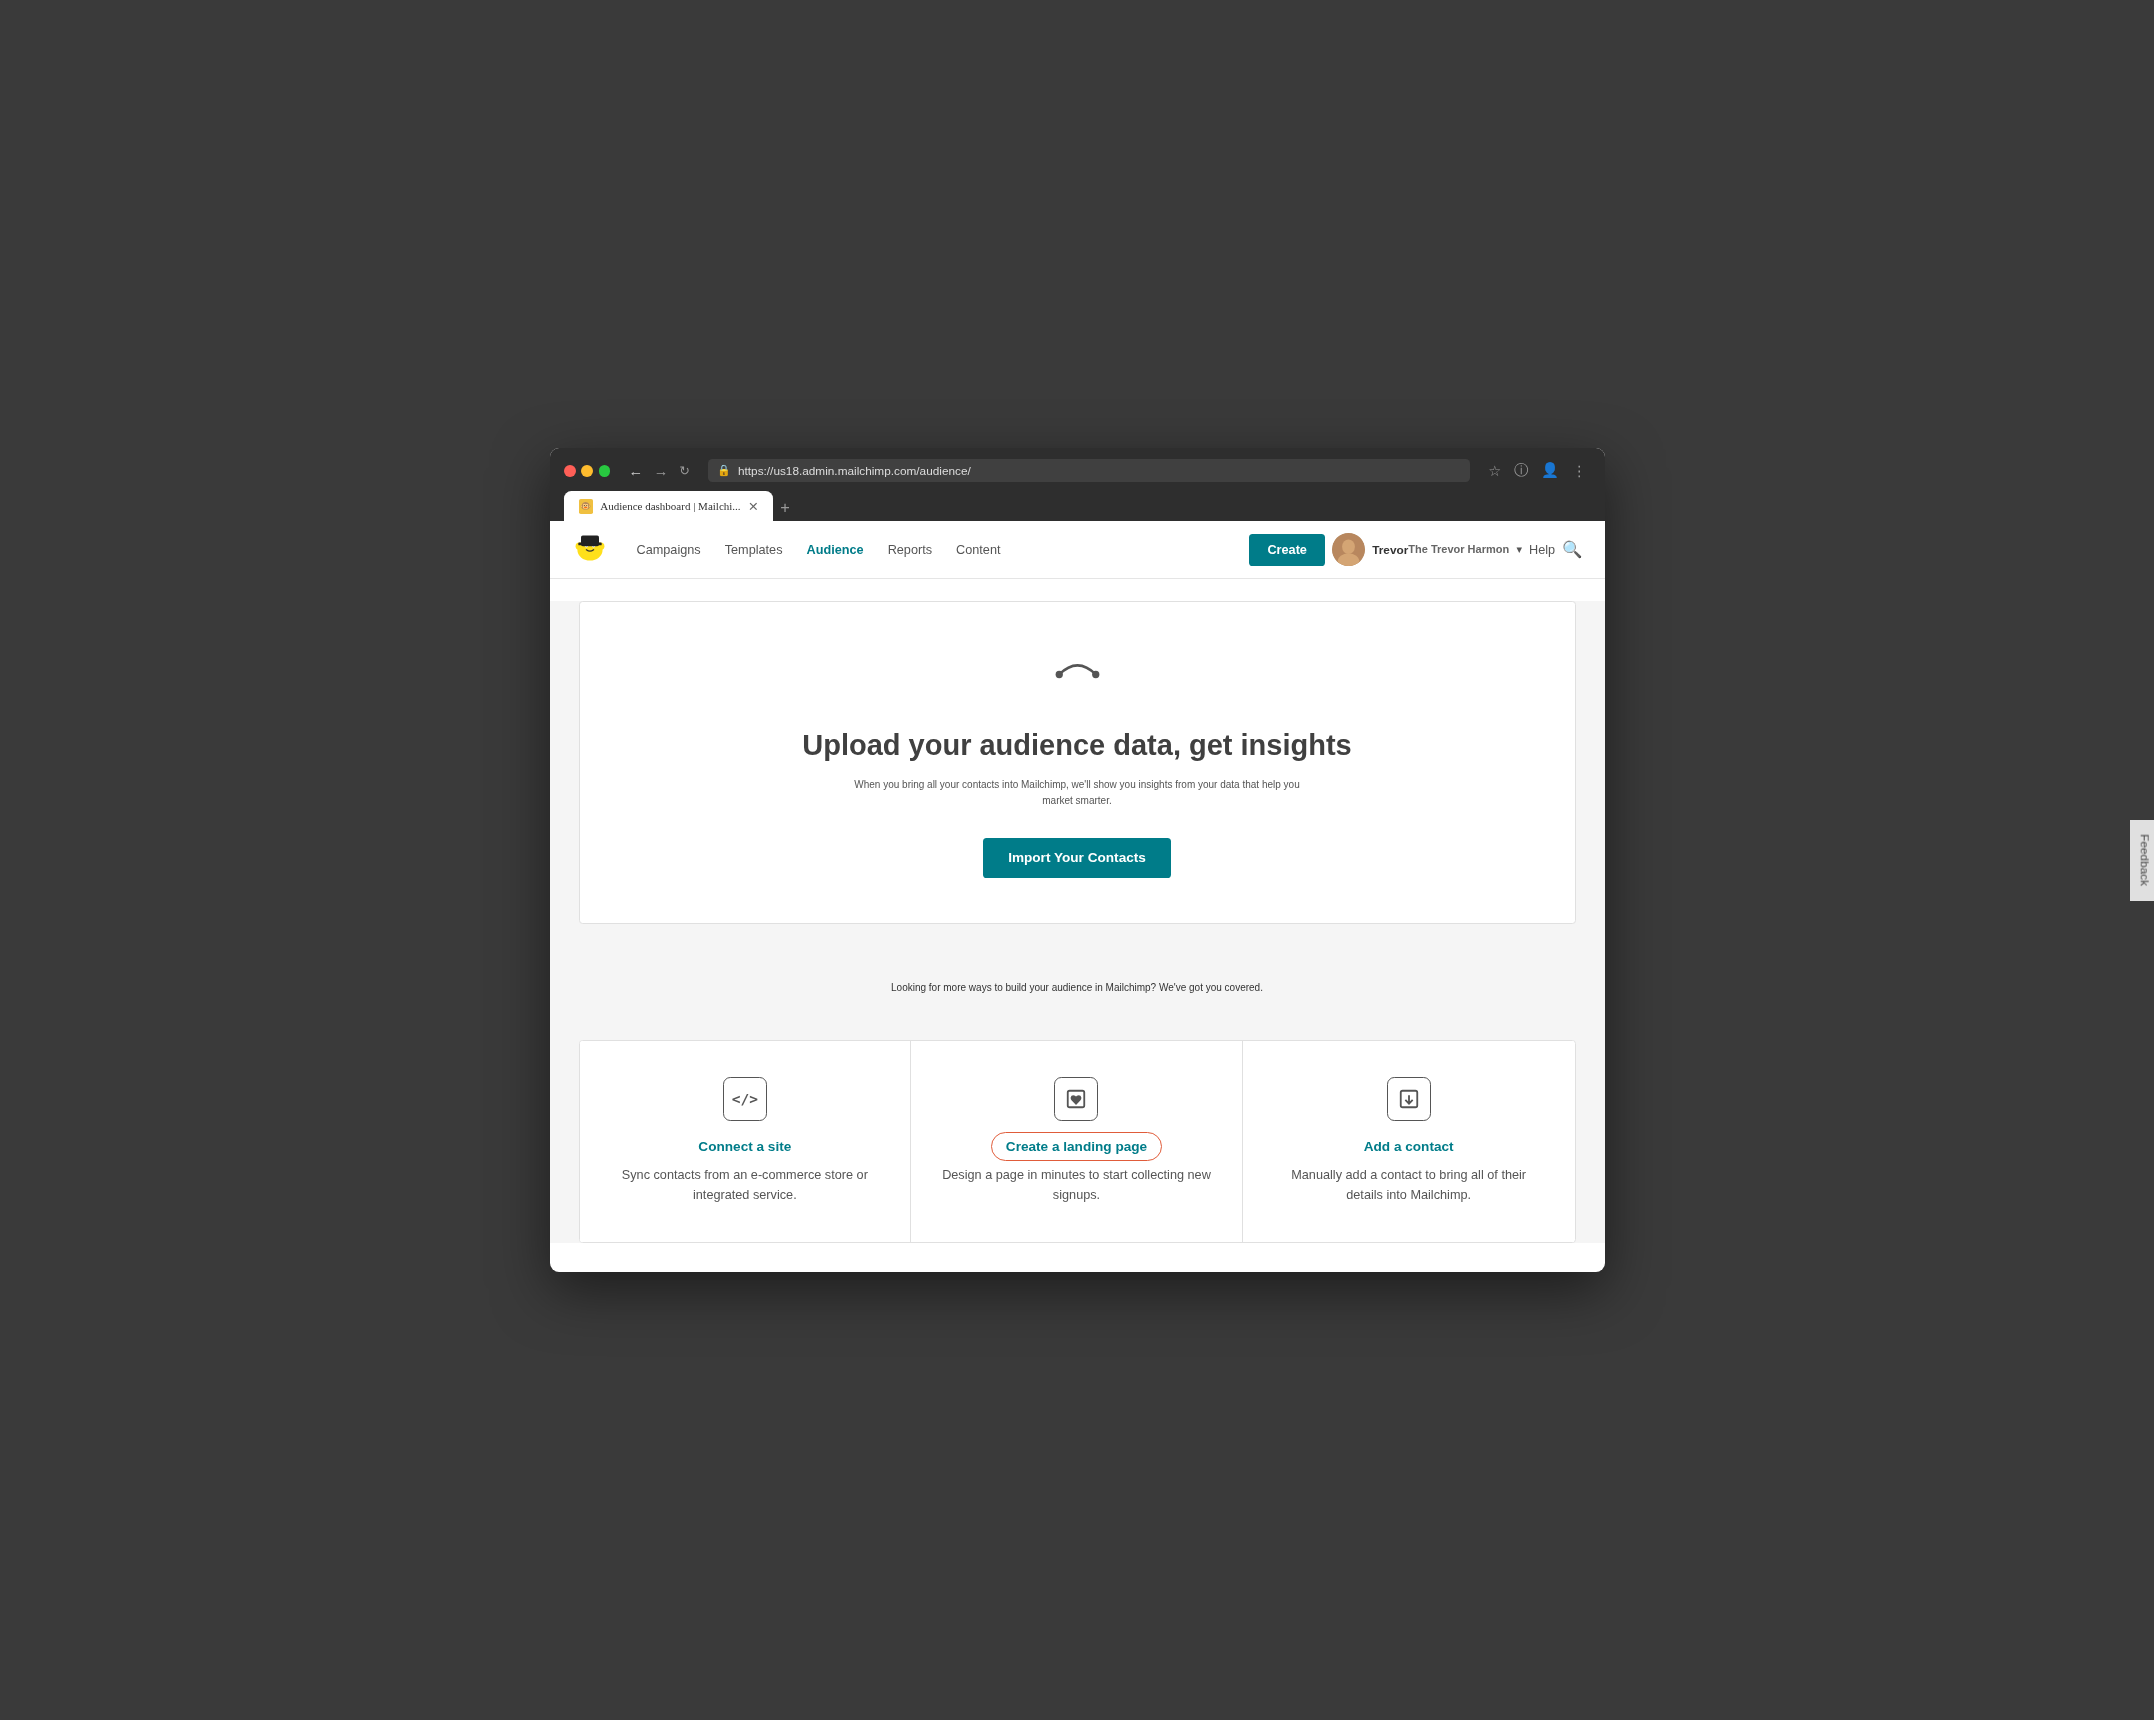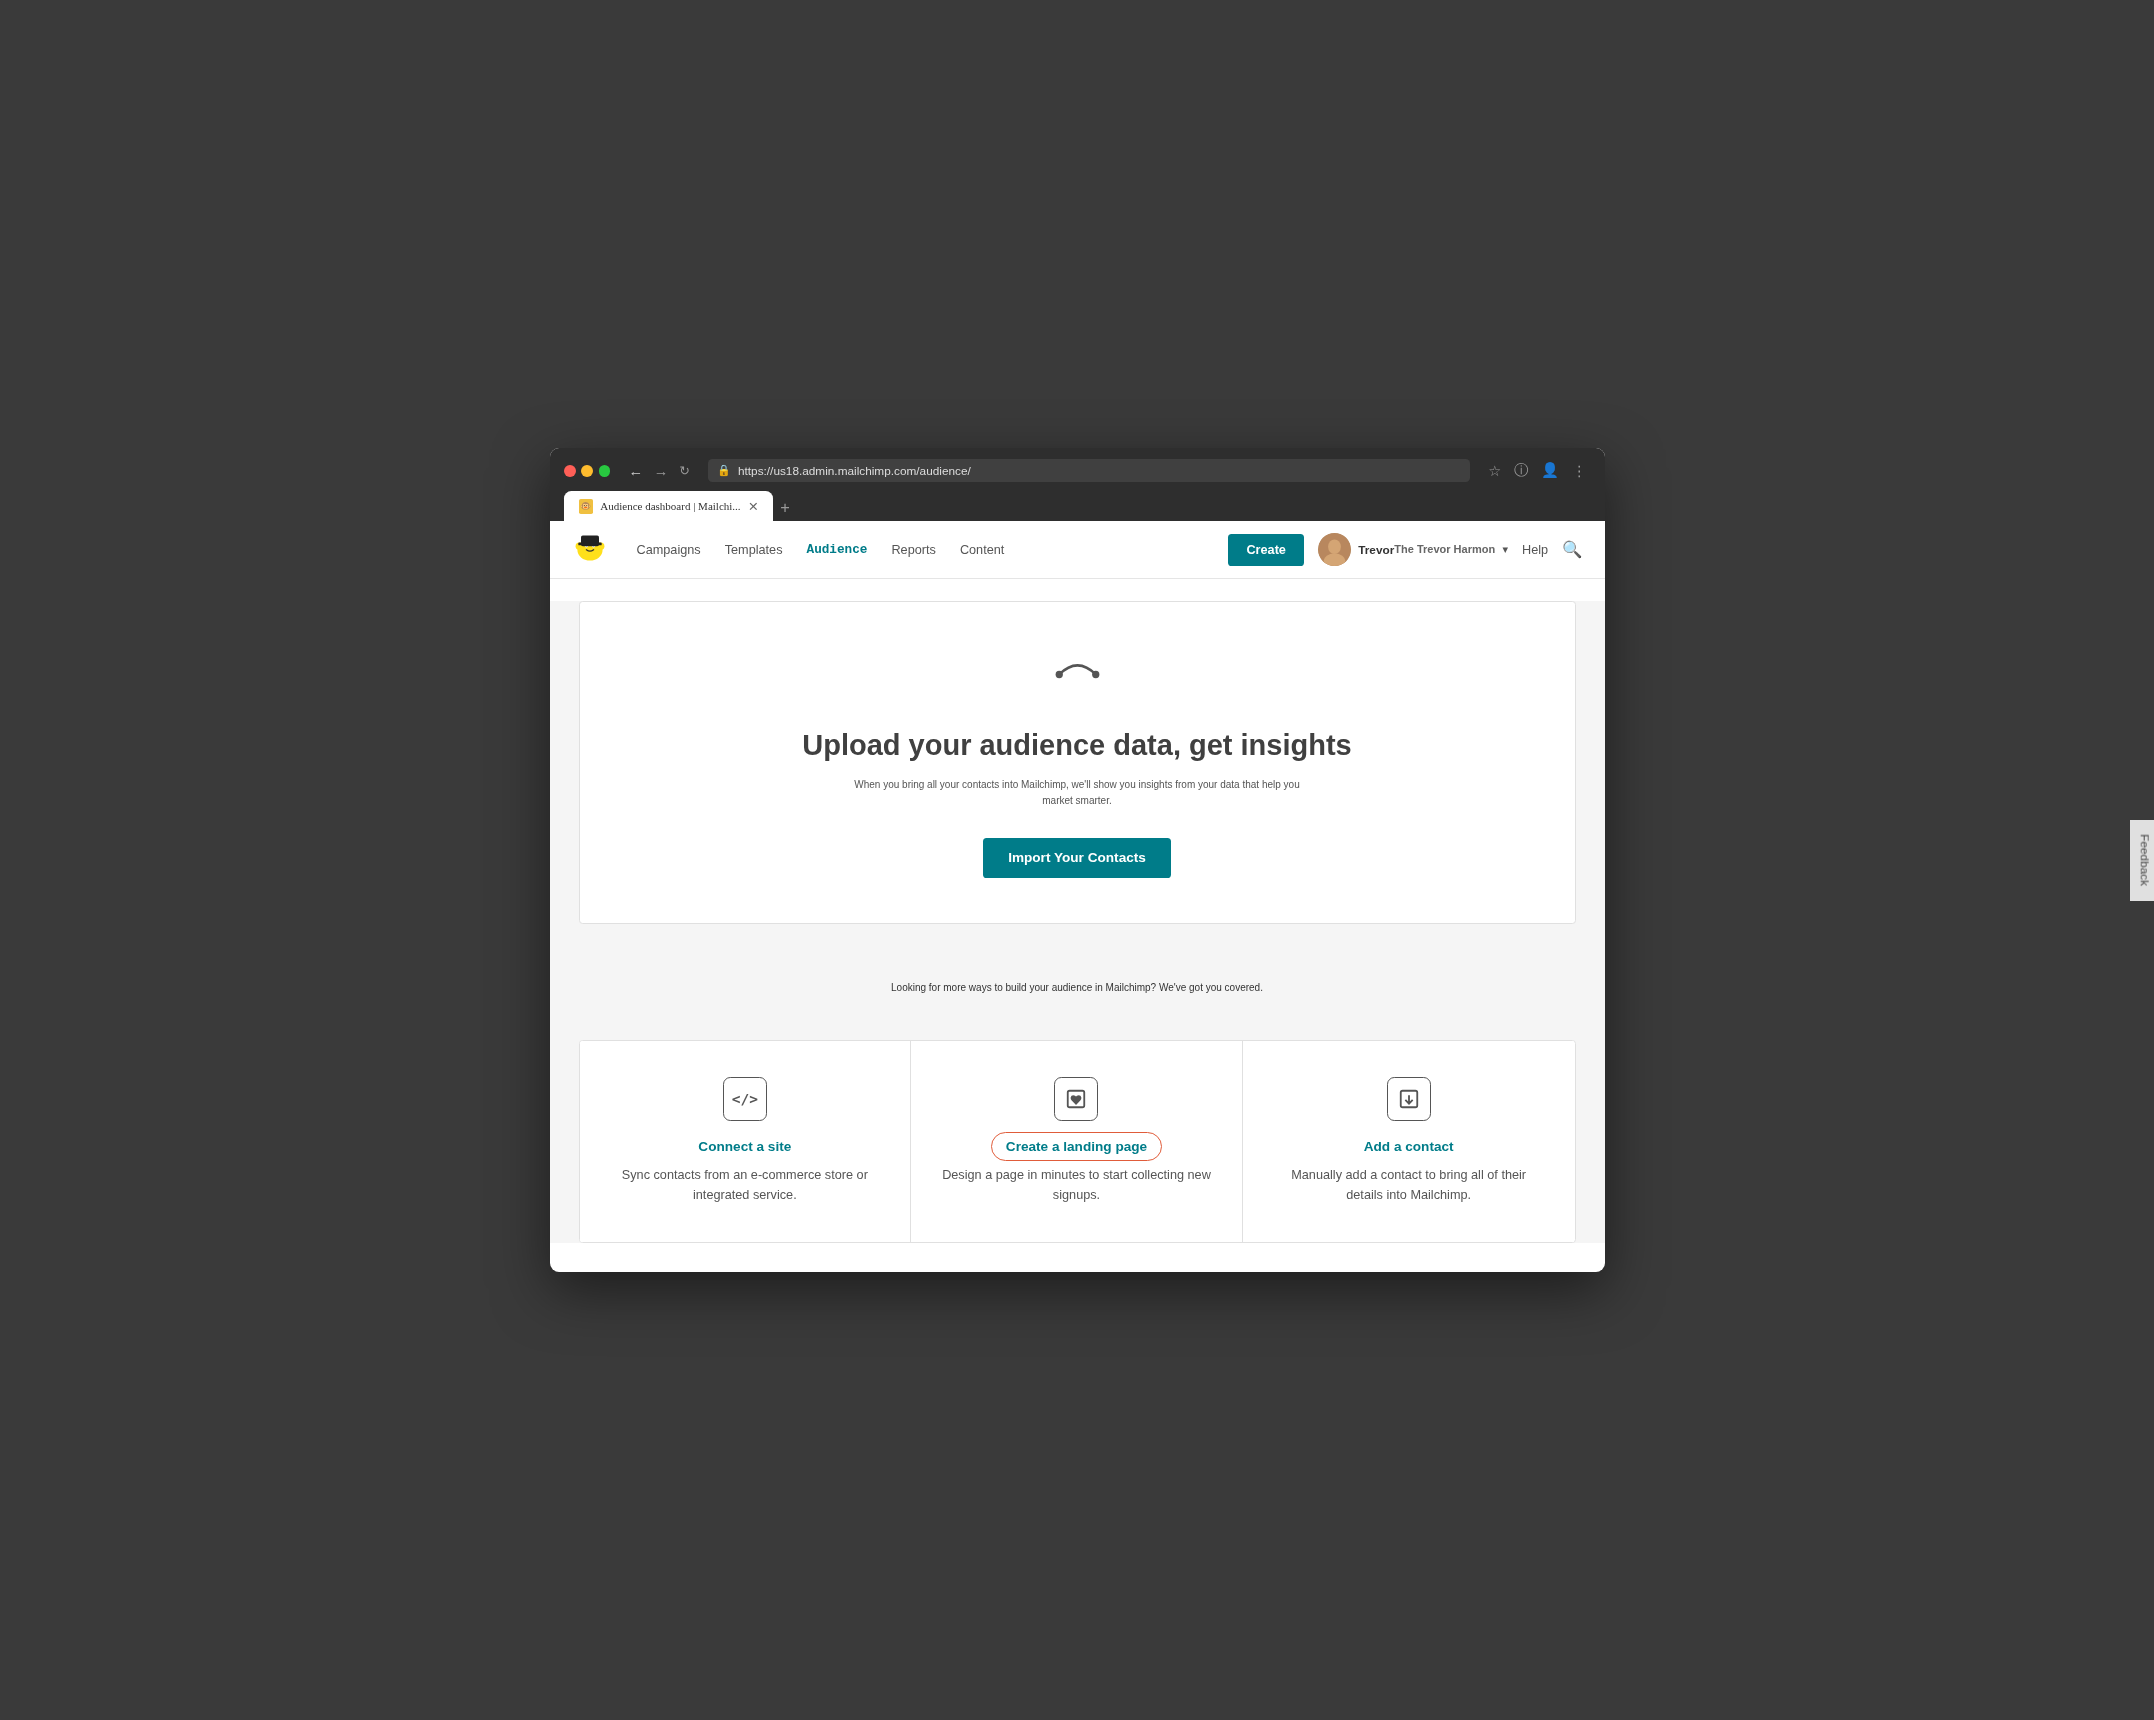--- a/index.html
+++ b/index.html
@@ -201,27 +201,26 @@
       font-size: 12.7px;
       color: #555;
       text-decoration: none;
       cursor: pointer;
       font-weight: 400;
     }
 
     .nav-link.active {
       color: #007c89;
       font-weight: 600;
-      font-family: Liberation Mono, monospace;
     }
 
     .nav-right {
       display: flex;
       align-items: center;
-      gap: 14px;
+      gap: 7px;
     }
 
     .create-btn {
       background: #007c89;
       color: #fff;
       border: none;
       padding: 9px 18px;
       border-radius: 3.6px;
       font-size: 12.7px;
       font-weight: 600;

